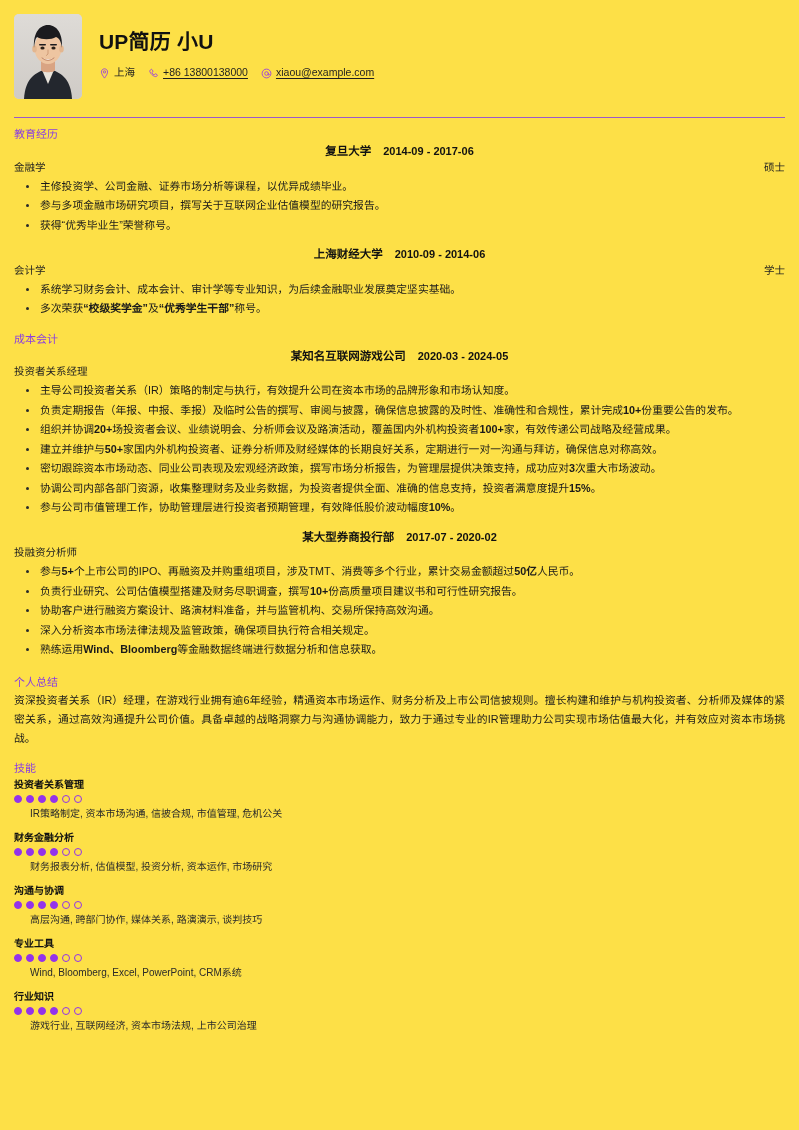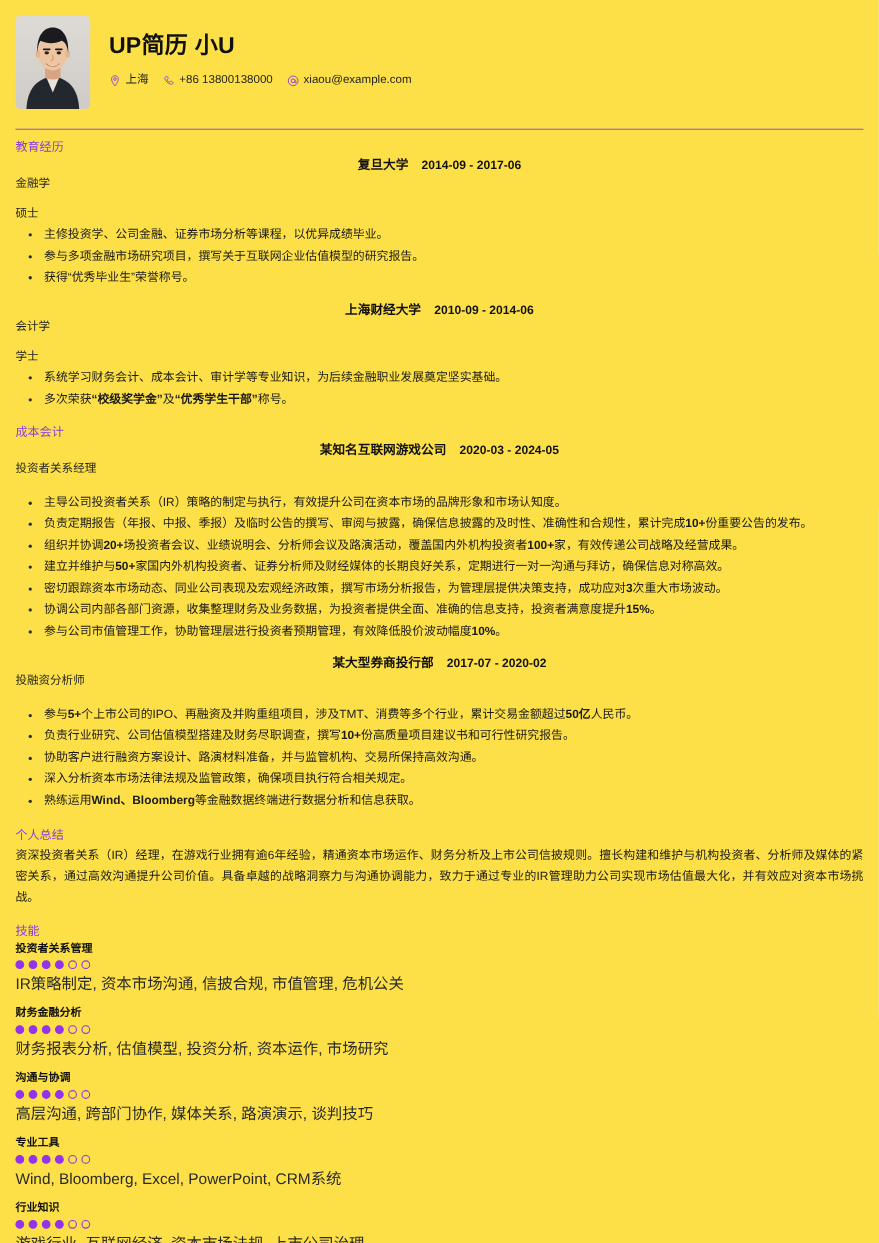--- a/index.html
+++ b/index.html
@@ -77,21 +77,21 @@
   }
   .contact-item + .contact-item { margin-left: 7px; }
   .contact-icon {
     width: 11px;
     height: 11px;
     flex: 0 0 auto;
     display: inline-block;
     line-height: 0;
   }
   .contact-icon svg { display: block; width: 11px; height: 11px; }
-  .contact-underline { text-underline-offset: 2px; }
+  .contact-underline { text-decoration: underline; text-underline-offset: 2px; }
 
   .rule {
     height: 1.4px;
     background: #9b59c9;
     margin: 10px 0 9px 0;
     width: 100%;
   }
 
   
   .section { margin-bottom: 2px; }
@@ -125,21 +125,20 @@
     color: #111;
     white-space: nowrap;
     line-height: 1.4;
   }
   .entry-sub {
     display: flex;
     justify-content: space-between;
     align-items: baseline;
     gap: 12px;
     margin-top: 0px;
-    flex-direction: column;
   }
   .entry-role {
     font-size: 10.5px;
     color: #1f1f1f;
     line-height: 1.45;
   }
   .entry-extra {
     font-size: 10.5px;
     color: #1f1f1f;
     white-space: nowrap;
@@ -197,23 +196,24 @@
   .dot {
     width: 8px;
     height: 8px;
     border-radius: 50%;
     border: 1.6px solid #9333ea;
     background: transparent;
   }
   .dot.filled { background: #9333ea; }
 
   .skill-keywords {
-    font-size: 14px;
+    font-size: 10px;
     color: #2a2a2a;
     line-height: 1.5;
+    margin-left: 16px;
   }
 </style>
 </head>
 <body>
 
 <div class="page">
 
   <div class="header">
 
     <div class="photo">

